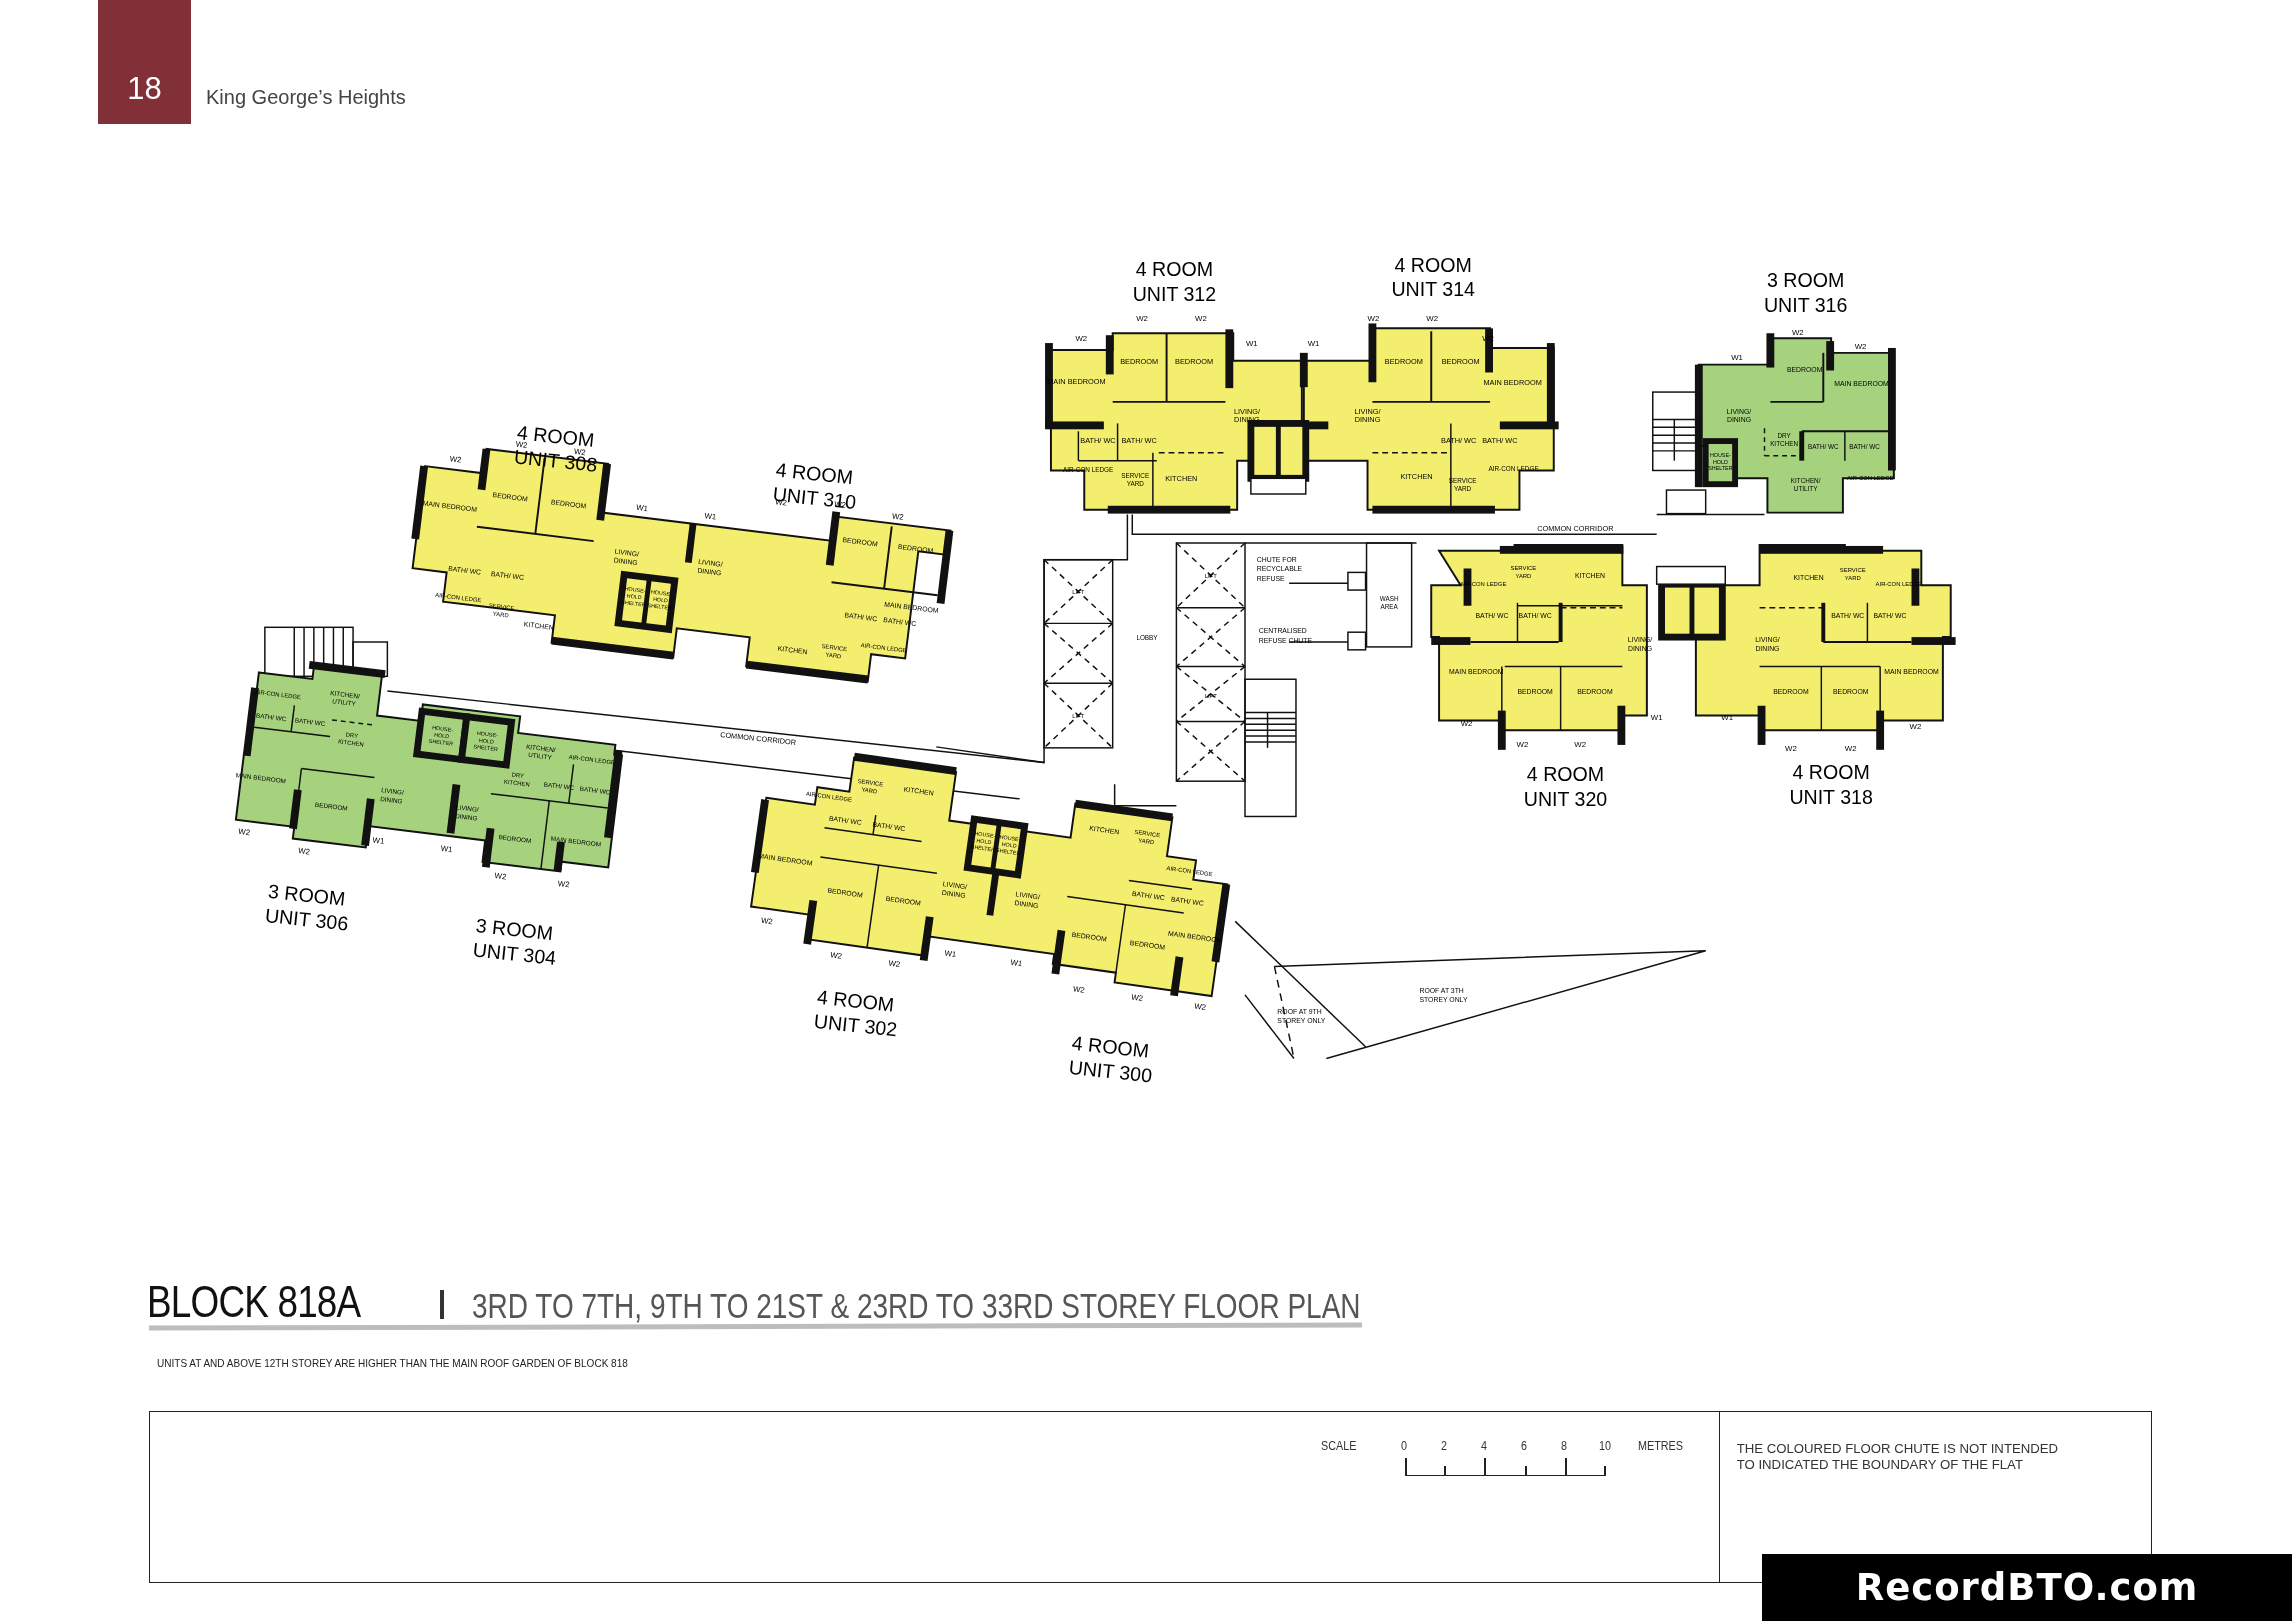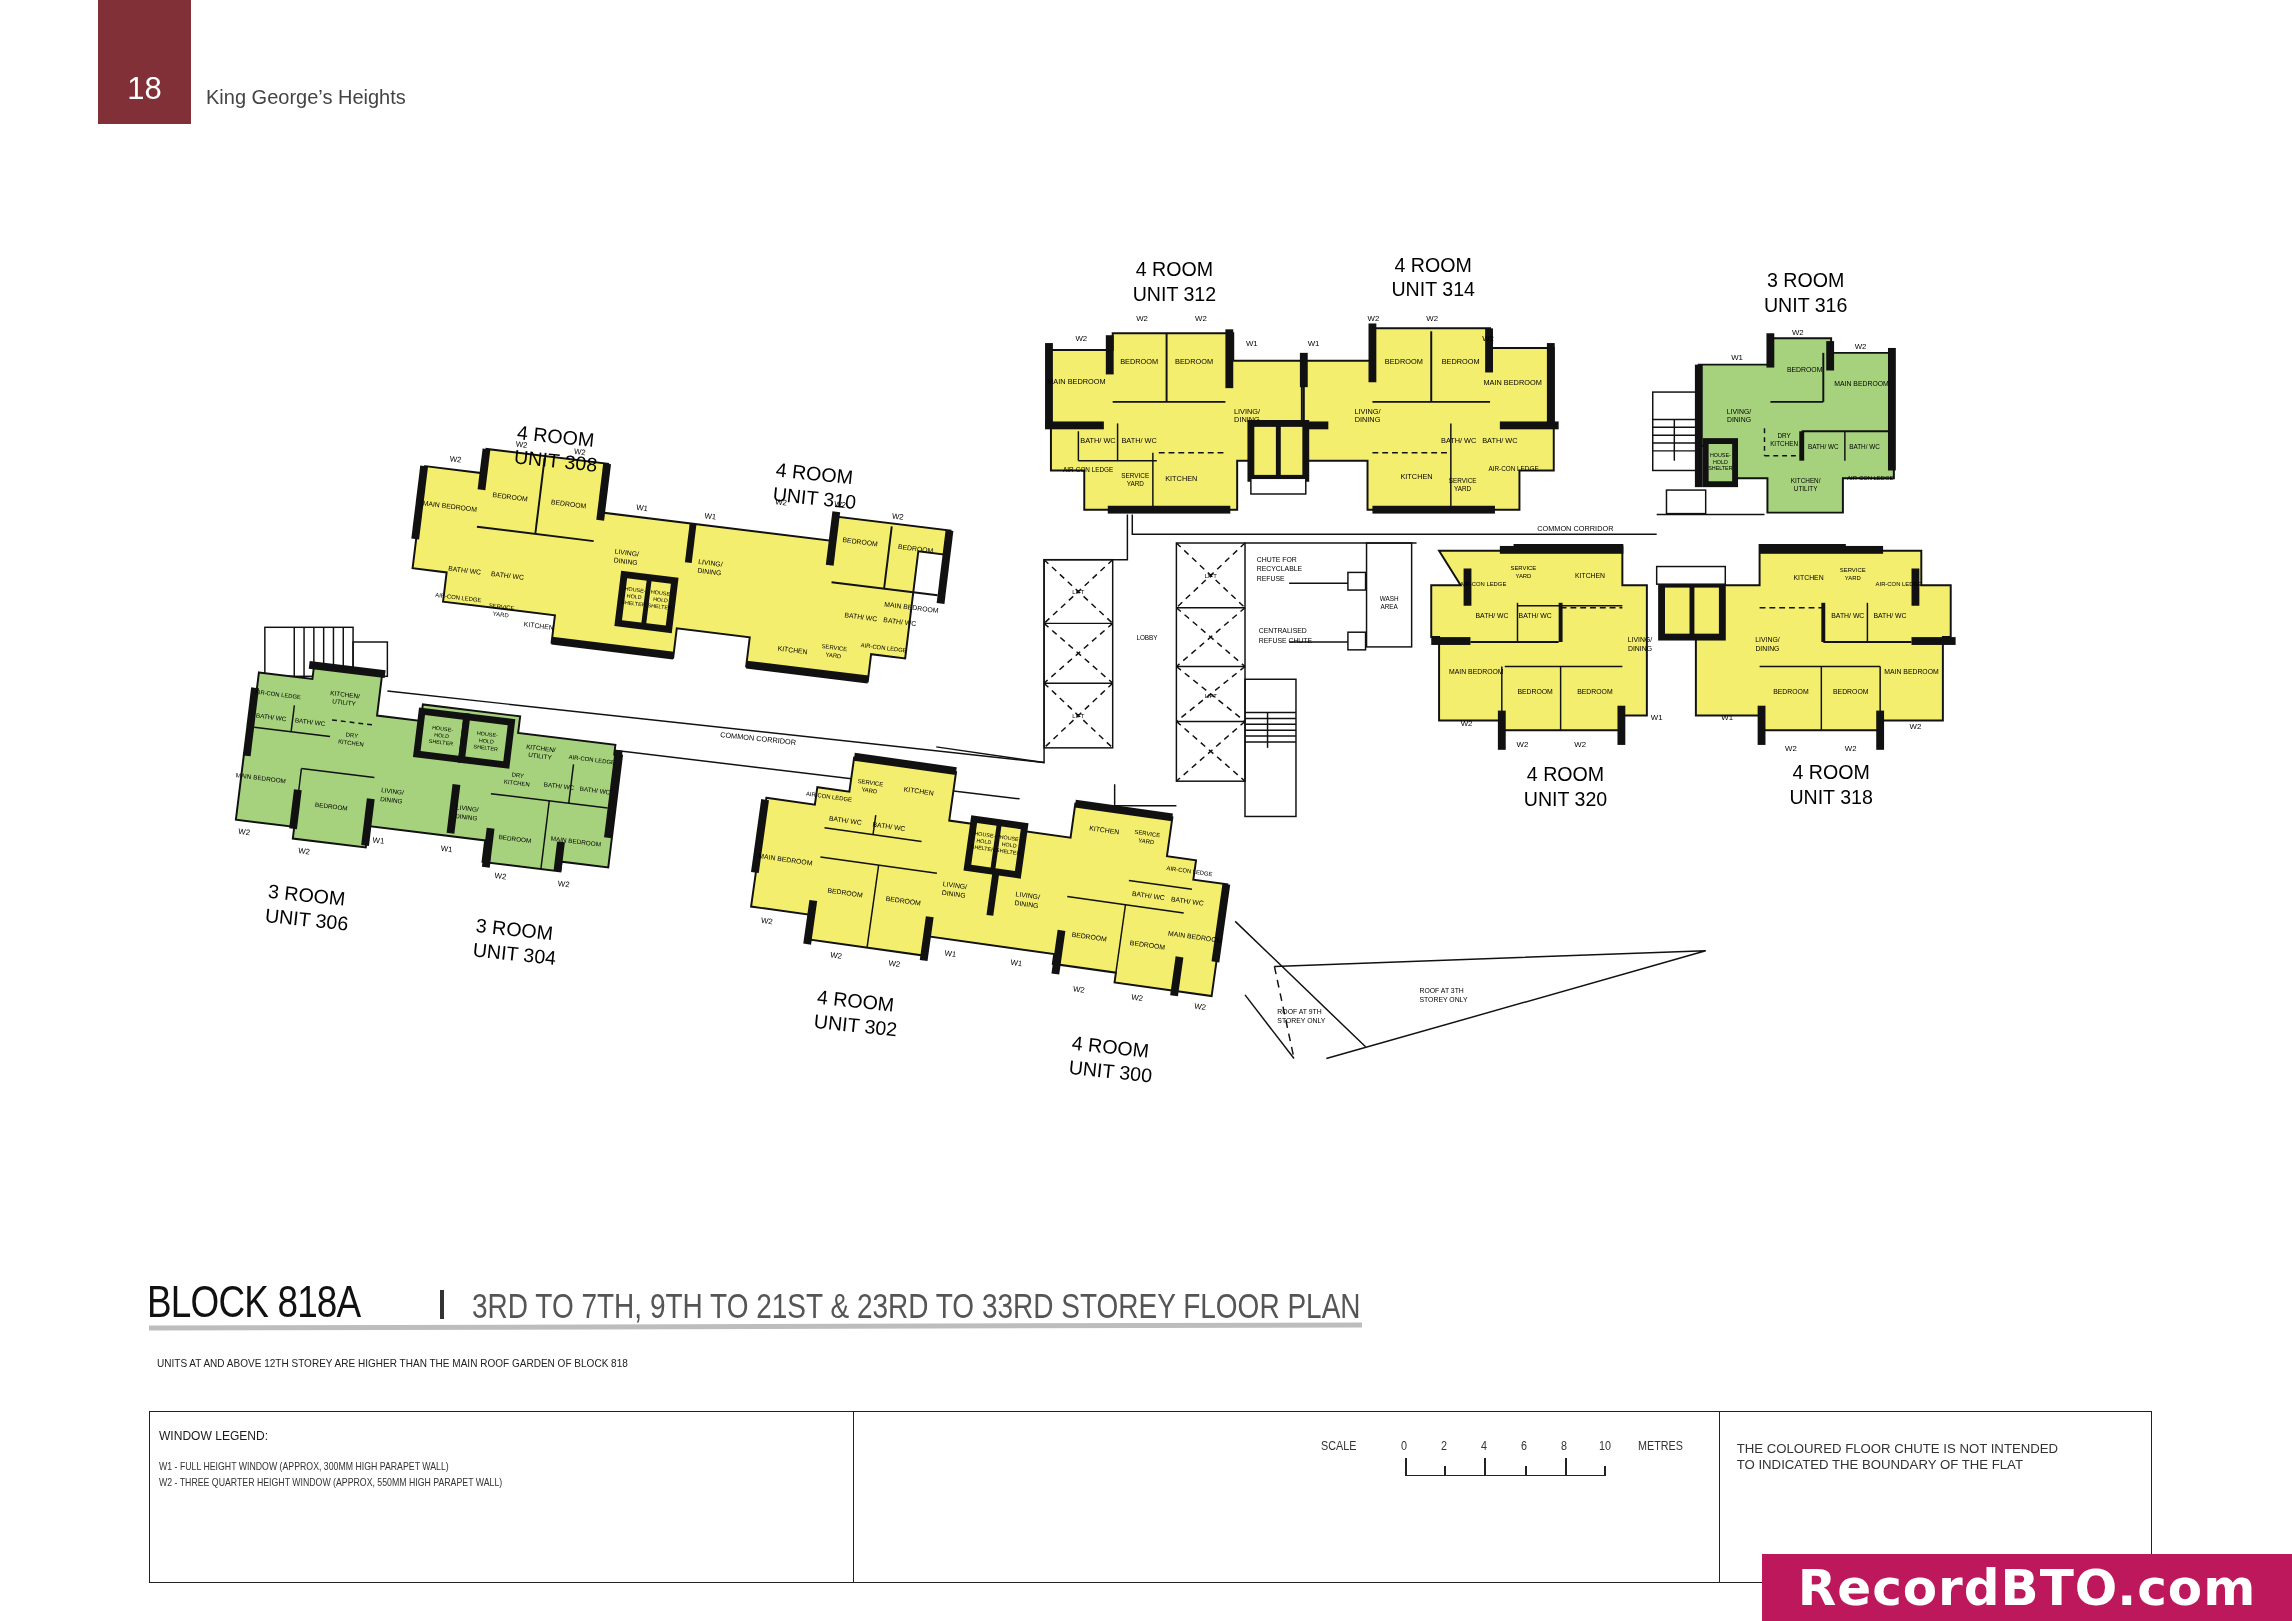--- a/index.html
+++ b/index.html
@@ -16,21 +16,21 @@
   .legend { position:absolute; left:149px; top:1411px; width:2003px; height:172px; border:1.5px solid #222; box-sizing:border-box; }
   .legend .cell { position:absolute; top:0; height:100%; border-right:1.5px solid #222; box-sizing:border-box; }
   .legend .cell:last-child { border-right:none; }
   .lg-title { position:absolute; left:8.8px; top:15.7px; font-size:13.7px; transform:scaleX(0.88); transform-origin:left top; white-space:nowrap; }
   .lg-line { position:absolute; left:8.8px; font-size:10.3px; transform:scaleX(0.85); transform-origin:left top; white-space:nowrap; color:#333; }
   .scale-label { position:absolute; font-size:12.7px; color:#333; transform:scaleX(0.85); transform-origin:left top; }
   .scale-bar { position:absolute; left:118px; top:45px; width:200px; height:17.6px; border-bottom:1.5px solid #222; }
   .tick { position:absolute; bottom:-1px; width:1.5px; height:17.6px; background:#222; }
   .tick.short { height:9.8px; }
   .disclaimer { position:absolute; left:16.7px; font-size:13.2px; color:#333; white-space:nowrap; }
-  .watermark { position:absolute; left:1762px; top:1554px; width:530px; height:68px; background:#be185d; color:#fff; font-family:"DejaVu Sans", sans-serif; font-weight:bold; font-size:50px; line-height:68px; text-align:center; letter-spacing:1px; }
+  .watermark { position:absolute; left:1762px; top:1554px; width:530px; height:68px; background:#000000; color:#fff; font-family:"DejaVu Sans", sans-serif; font-weight:bold; font-size:37px; line-height:68px; text-align:center; letter-spacing:1px; }
   svg text { font-family:"Liberation Sans", sans-serif; }
 </style>
 </head>
 <body>
 
 <div class="page-tab"></div>
 <div class="page-num">18</div>
 <div class="doc-title">King George’s Heights</div>
 
 <svg class="plan" viewBox="0 0 2339 1260" xmlns="http://www.w3.org/2000/svg">
@@ -496,25 +496,20 @@
   <text x="1448" y="1022" font-size="7">STOREY ONLY</text>
 </svg>
 
 <div class="block-title">BLOCK 818A</div>
 <div class="block-sep"></div>
 <div class="block-sub">3RD TO 7TH, 9TH TO 21ST &amp; 23RD TO 33RD STOREY FLOOR PLAN</div>
 <div class="block-rule"></div>
 <div class="block-note">UNITS AT AND ABOVE 12TH STOREY ARE HIGHER THAN THE MAIN ROOF GARDEN OF BLOCK 818</div>
 
 <div class="legend">
-  <div class="cell" style="left:0; width:704px;">
-    <div class="lg-title">WINDOW LEGEND:</div>
-    <div class="lg-line" style="top:49px;">W1 -  FULL HEIGHT WINDOW (APPROX, 300MM HIGH PARAPET WALL)</div>
-    <div class="lg-line" style="top:65px;">W2 - THREE QUARTER HEIGHT WINDOW (APPROX, 550MM HIGH PARAPET WALL)</div>
-  </div>
   <div class="cell" style="left:1137px; width:433px;">
     <div class="scale-label" style="left:34px; top:27.4px;">SCALE</div>
     <div class="scale-label" style="left:114px; top:27.4px;">0</div>
     <div class="scale-label" style="left:154px; top:27.4px;">2</div>
     <div class="scale-label" style="left:194px; top:27.4px;">4</div>
     <div class="scale-label" style="left:234px; top:27.4px;">6</div>
     <div class="scale-label" style="left:274px; top:27.4px;">8</div>
     <div class="scale-label" style="left:312px; top:27.4px;">10</div>
     <div class="scale-label" style="left:351px; top:27.4px;">METRES</div>
     <div class="scale-bar">

